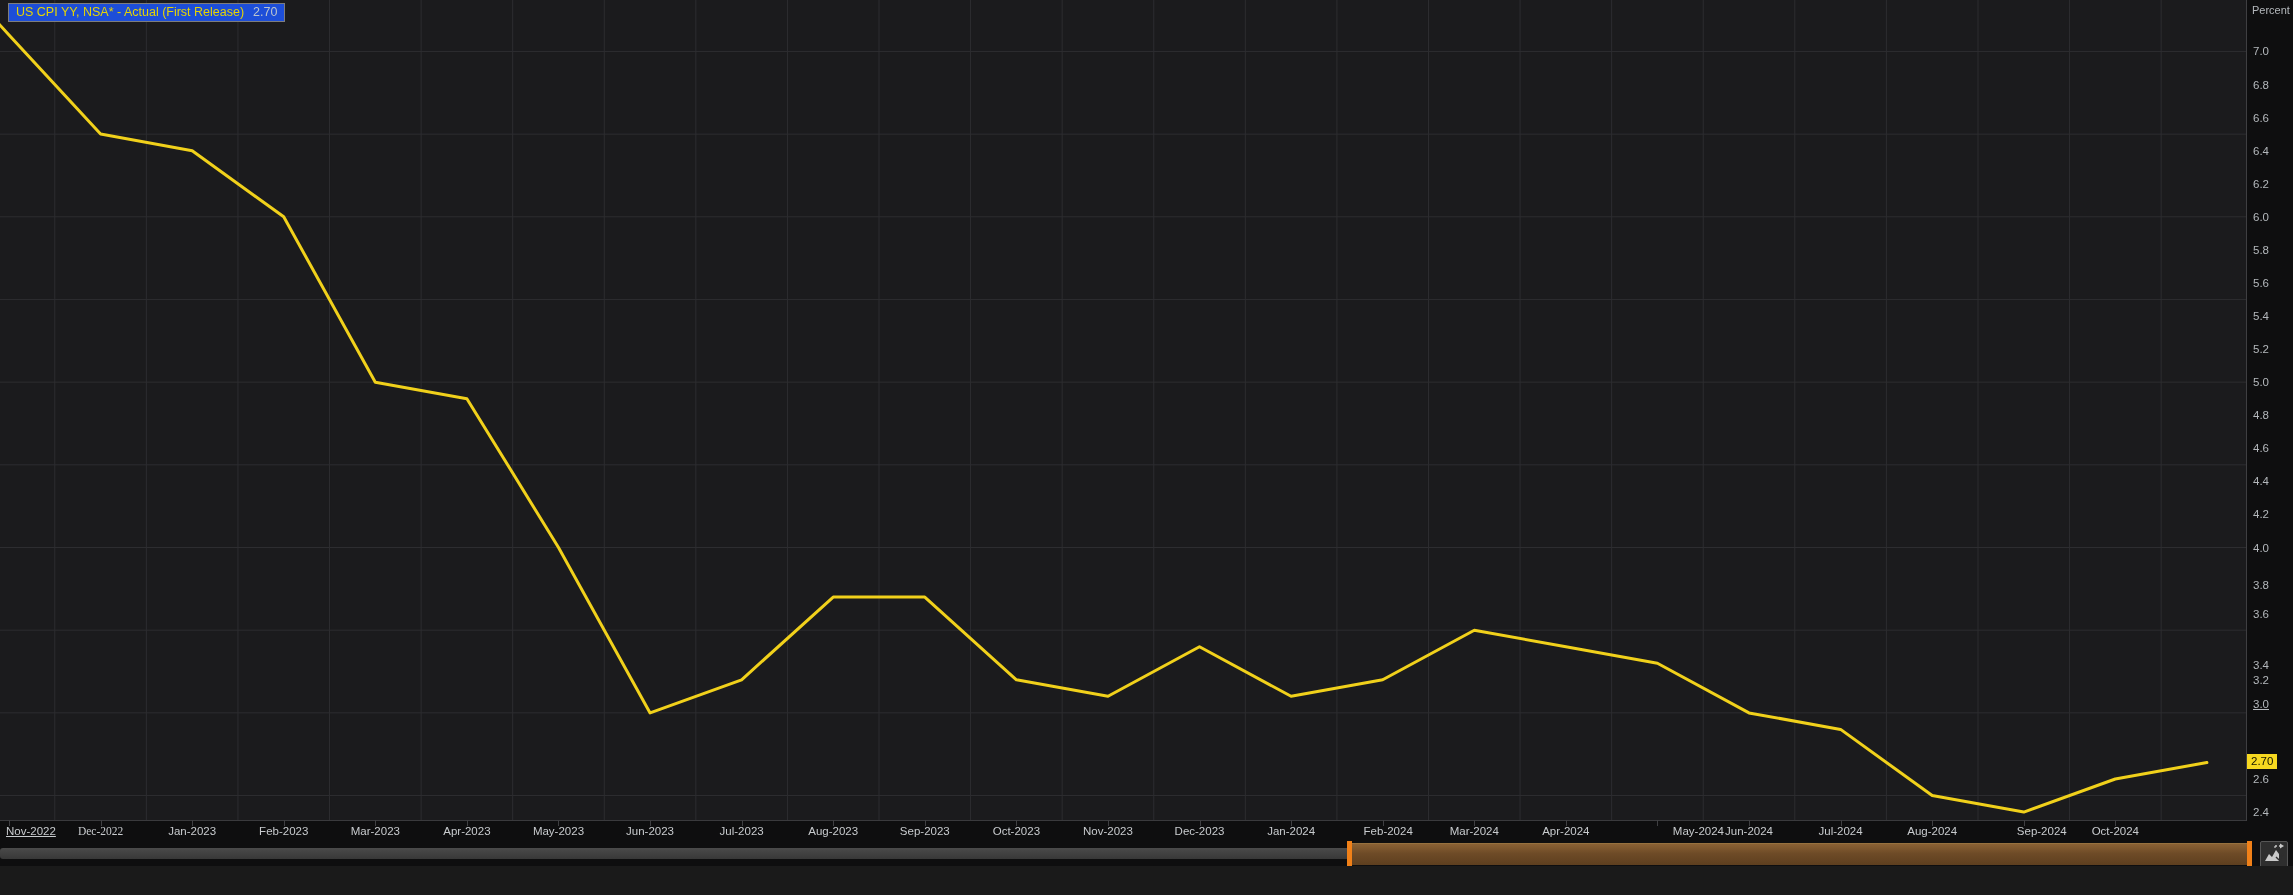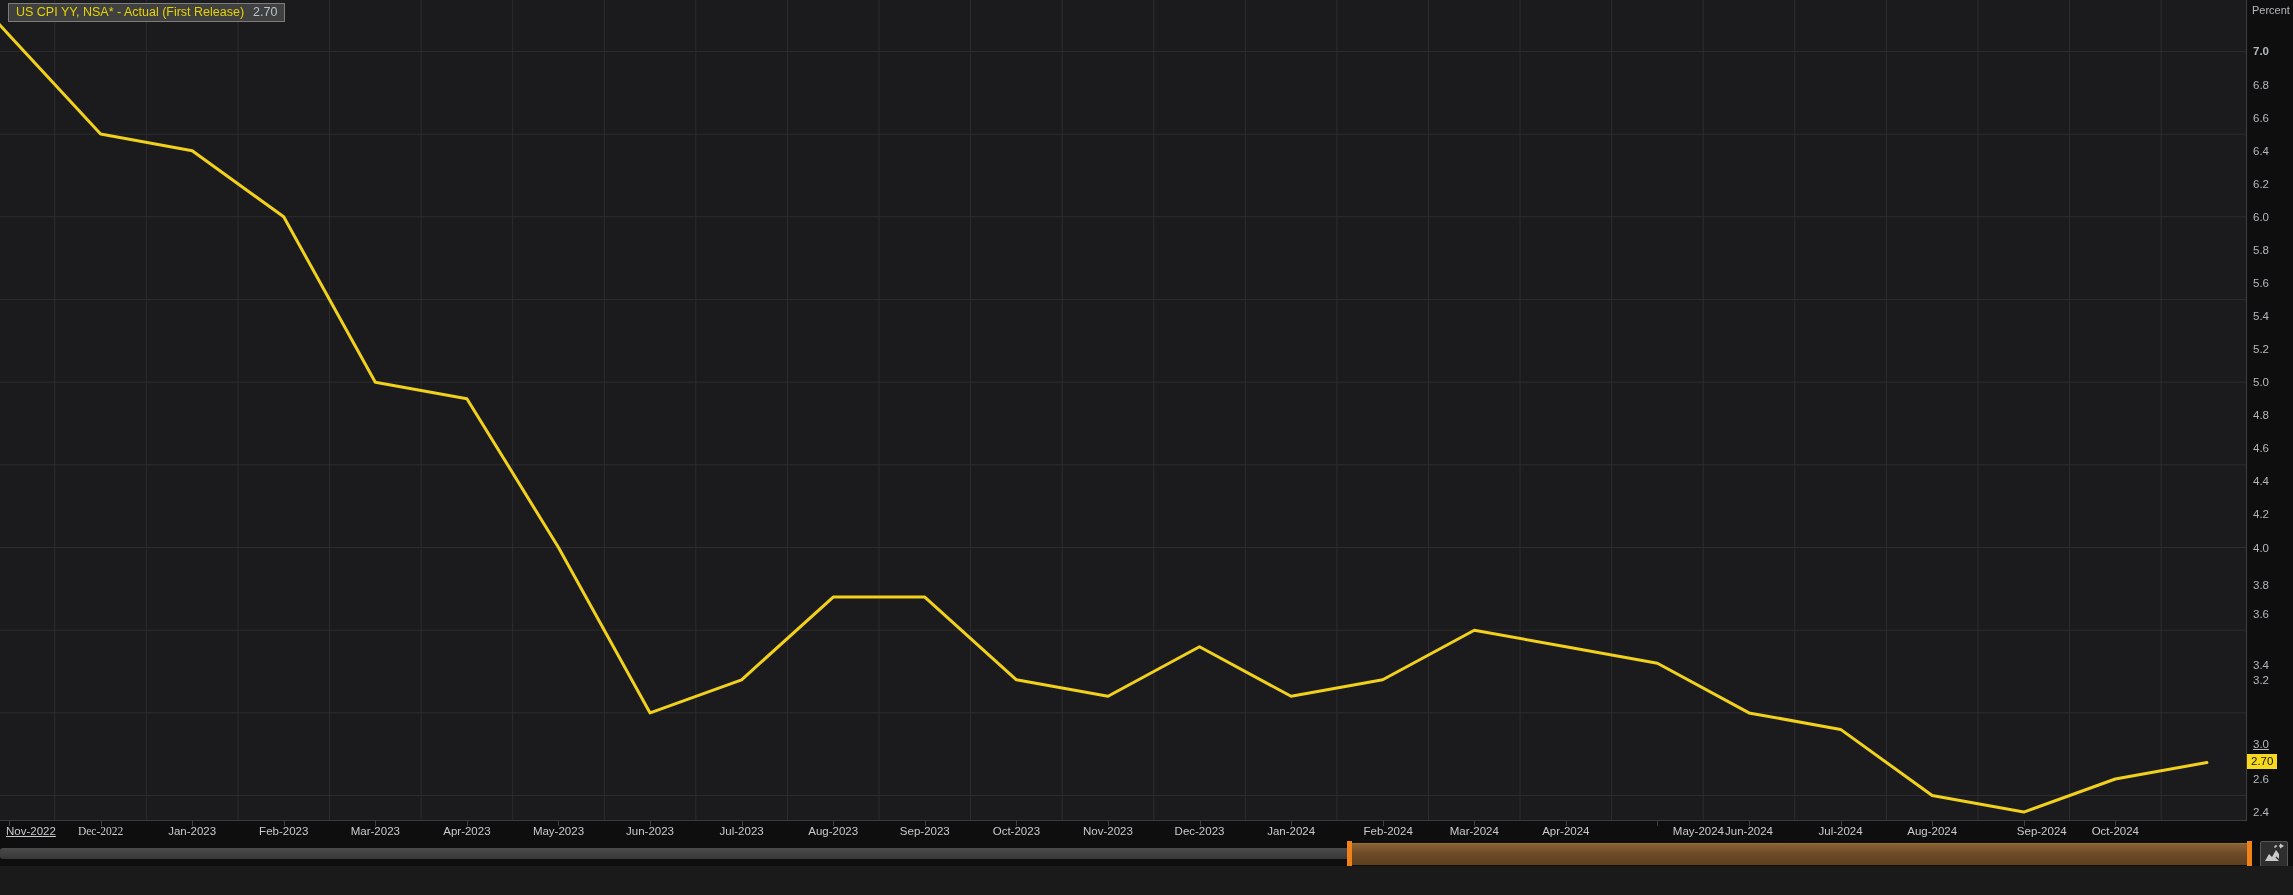--- a/index.html
+++ b/index.html
@@ -6,21 +6,21 @@
   #stage{position:relative;width:2293px;height:895px;background:#0e0e0f;overflow:hidden;
          font-family:"Liberation Sans",sans-serif;-webkit-font-smoothing:antialiased;}
 
   
   #plot{position:absolute;left:0;top:0;width:2246px;height:820px;background:#1b1b1d;}
   #plot svg{position:absolute;left:0;top:0;}
   #plot-bottom-line{position:absolute;left:0;top:820px;width:2246px;height:1px;background:#3a3a3d;}
 
   
   #legend{position:absolute;left:8px;top:3px;height:17px;line-height:17px;padding:0 7px;
-          background:#404040;border:1px solid #7d7d7d;font-size:12.5px;white-space:nowrap;z-index:5;}
+          background:#1d4ed8;border:1px solid #7d7d7d;font-size:12.5px;white-space:nowrap;z-index:5;}
   #legend .t{color:#e5d404;}
   #legend .v{color:#bac4ce;margin-left:9px;}
 
   
   #yaxis{position:absolute;left:2246px;top:0;width:47px;height:821px;border-left:1px solid #3f3f42;}
   #yaxis .unit{position:absolute;left:5px;top:4px;font-size:11px;color:#b4b8bc;}
   .ytick{position:absolute;left:6px;font-size:11.5px;color:#b4b8bc;height:12px;line-height:12px;}
   #last-badge{position:absolute;left:2247px;background:#f6d820;color:#151500;font-size:11.5px;
               height:15px;line-height:15px;padding:0 4px;z-index:6;}
 
@@ -89,41 +89,41 @@
       </svg>
   </div>
   <div id="plot-bottom-line"></div>
 
   <div id="legend">
     <span class="t">US CPI YY, NSA* - Actual (First Release)</span><span class="v">2.70</span>
   </div>
 
   <div id="yaxis">
     <span class="unit">Percent</span>
-  <span class="ytick" style="top: 45.45px; font-weight: bold;">7.0</span>
+  <span class="ytick" style="top: 45.45px;">7.0</span>
       <span class="ytick" style="top: 78.52px;">6.8</span>
       <span class="ytick" style="top: 111.59px;">6.6</span>
       <span class="ytick" style="top: 144.66px;">6.4</span>
       <span class="ytick" style="top: 177.73px;">6.2</span>
       <span class="ytick" style="top: 210.8px;">6.0</span>
       <span class="ytick" style="top: 243.87px;">5.8</span>
       <span class="ytick" style="top: 276.94px;">5.6</span>
       <span class="ytick" style="top: 310.01px;">5.4</span>
       <span class="ytick" style="top: 343.08px;">5.2</span>
       <span class="ytick" style="top: 376.15px;">5.0</span>
       <span class="ytick" style="top: 409.22px;">4.8</span>
       <span class="ytick" style="top: 442.29px;">4.6</span>
       <span class="ytick" style="top: 475.36px; text-align: center;">4.4</span>
       <span class="ytick" style="top: 508.43px;">4.2</span>
       <span class="ytick" style="top: 541.5px;">4.0</span>
       <span class="ytick" style="top: 579px;">3.8</span>
       <span class="ytick" style="top: 607.64px;">3.6</span>
       <span class="ytick" style="top: 659px;">3.4</span>
       <span class="ytick" style="top: 673.78px;">3.2</span>
-      <span class="ytick" style="top: 738px; text-decoration: underline;">3.0</span>
+      <span class="ytick" style="top: 698px; text-decoration: underline;">3.0</span>
       <span class="ytick" style="top: 754px;">2.8</span>
       <span class="ytick" style="top: 772.99px;">2.6</span>
       <span class="ytick" style="top: 806.06px;">2.4</span>
     </div>
   <div id="last-badge" style="top: 754.455px;">2.70</div>
 
   <div id="track"></div>
   <div id="sel-range" style="left: 1348.95px; width: 903.052px;"></div>
   <div class="handle" id="handle-left" style="left: 1346.95px;"></div>
   <div class="handle" id="handle-right" style="left: 2247px;"></div>

